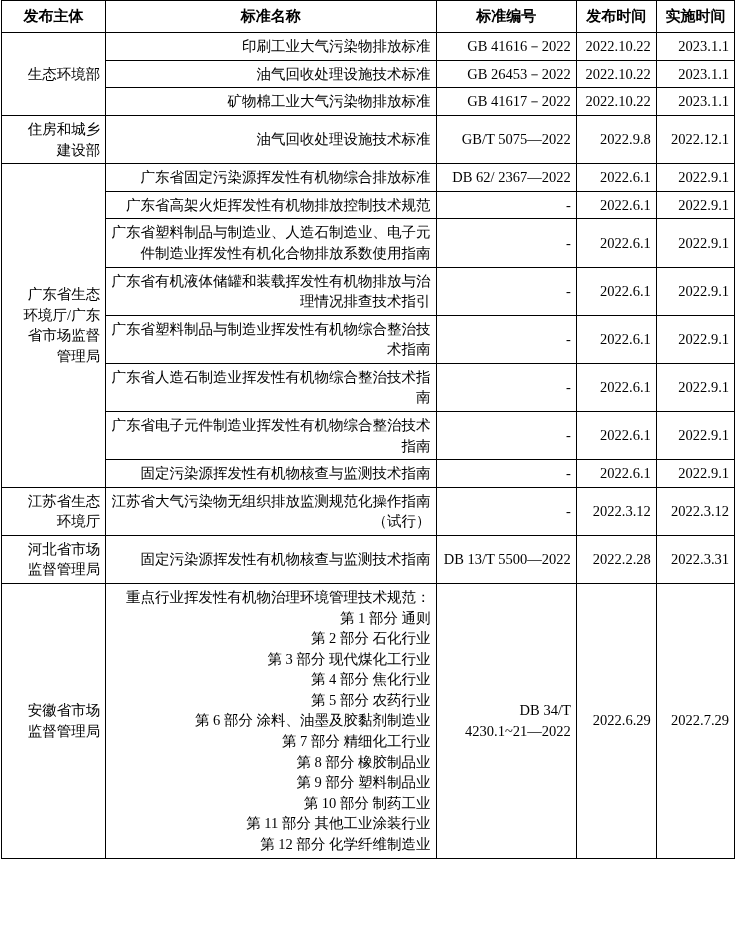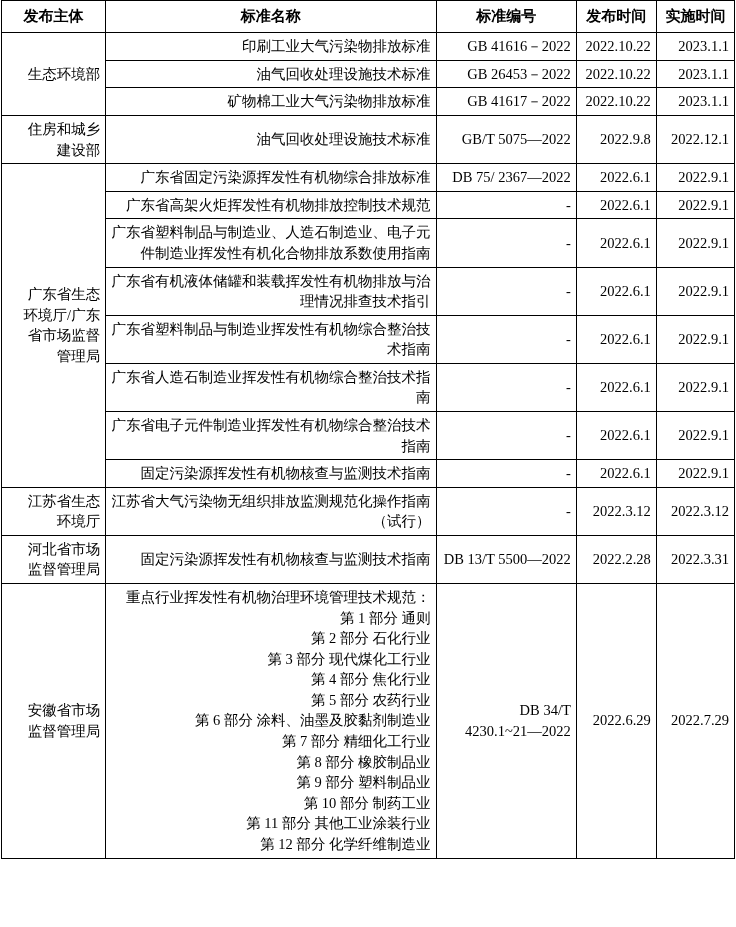--- a/index.html
+++ b/index.html
@@ -104,21 +104,21 @@
         <td class="cell-code multiline">GB/T 5075—2022</td>
         <td class="cell-date">2022.9.8</td>
         <td class="cell-date">2022.12.1</td>
       </tr>
       <tr>
         <td class="cell-issuer multiline" rowspan="8">广东省生态
 环境厅/广东
 省市场监督
 管理局</td>
         <td class="cell-name multiline">广东省固定污染源挥发性有机物综合排放标准</td>
-        <td class="cell-code multiline">DB 75/ 2367—2022</td>
+        <td class="cell-code multiline">DB 62/ 2367—2022</td>
         <td class="cell-date">2022.6.1</td>
         <td class="cell-date">2022.9.1</td>
       </tr>
       <tr>
         <td class="cell-name multiline">广东省高架火炬挥发性有机物排放控制技术规范</td>
         <td class="cell-code multiline">-</td>
         <td class="cell-date">2022.6.1</td>
         <td class="cell-date">2022.9.1</td>
       </tr>
       <tr>

